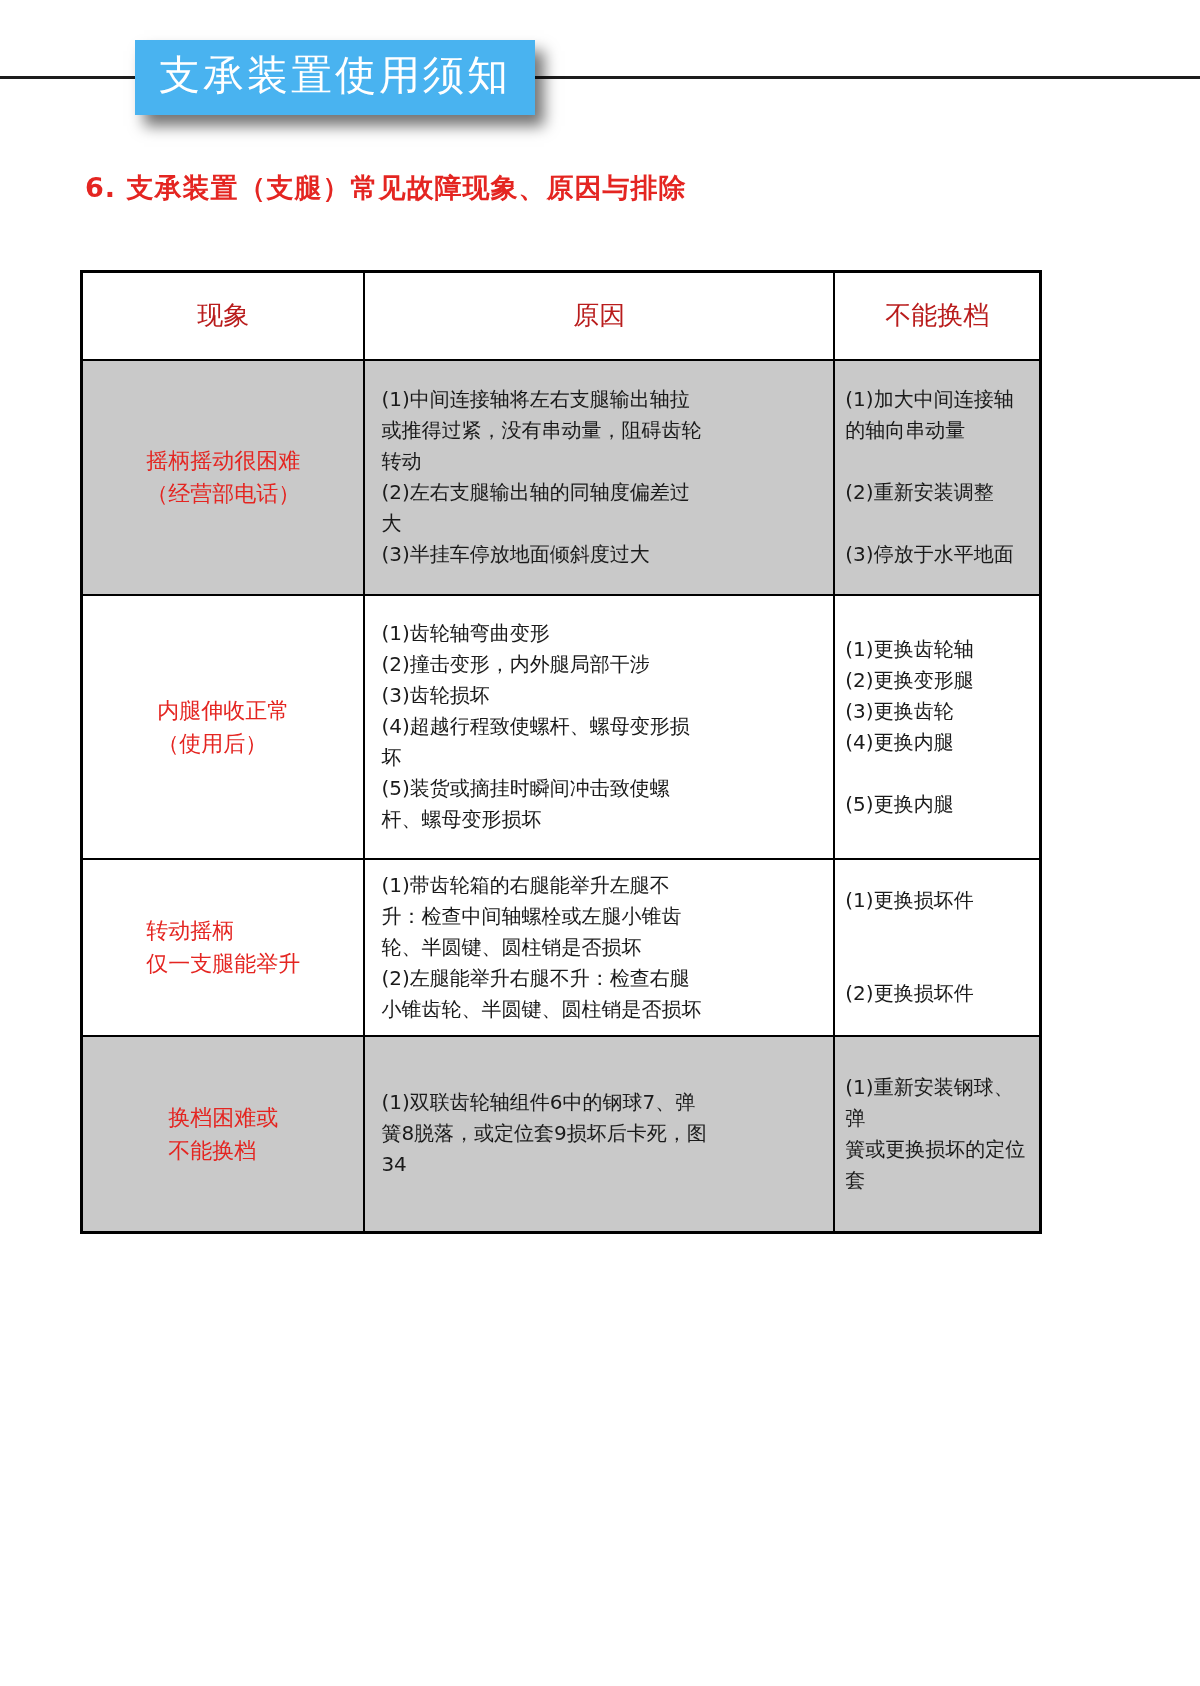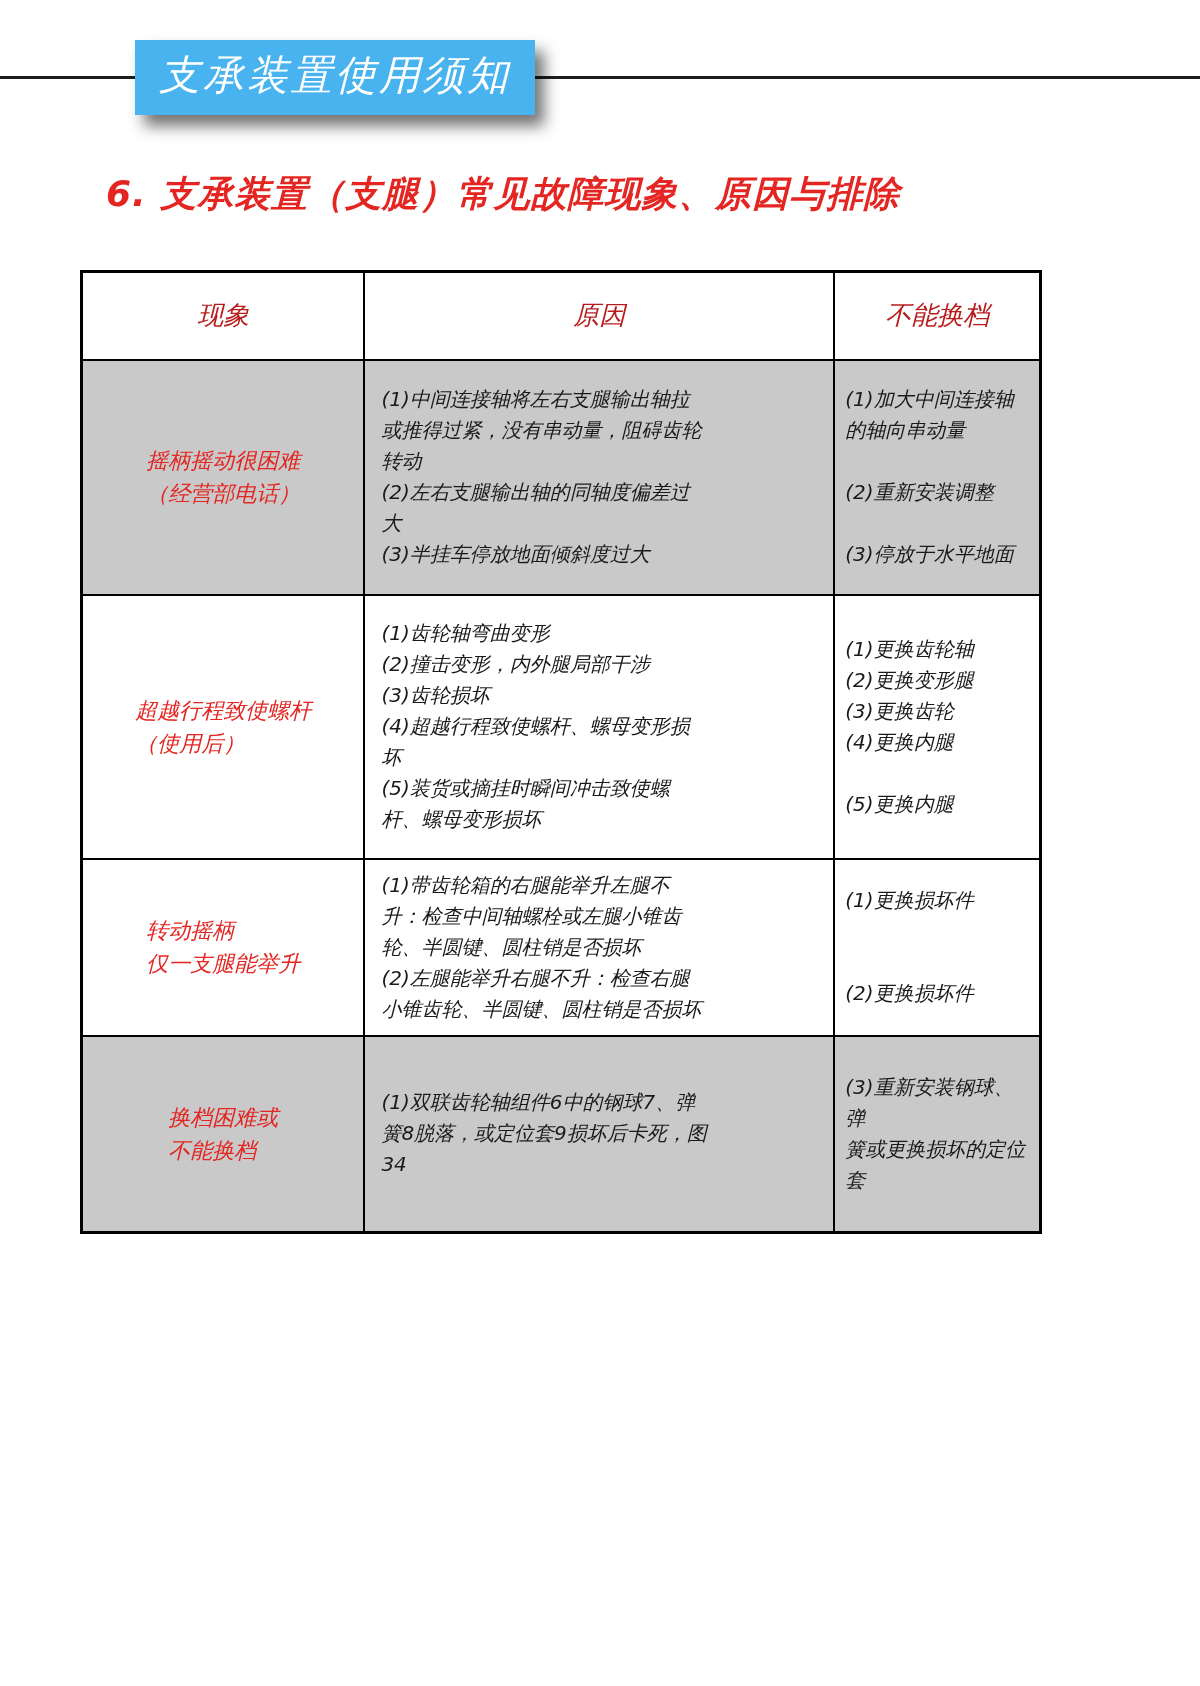--- a/index.html
+++ b/index.html
@@ -2,42 +2,41 @@
 <html style="--badge-blue: #49b3f0; --accent-red: #e42521; --row-gray: #c9c9c9;"><head>
 <meta charset="utf-8">
 <style>
   html,body{margin:0;padding:0;background:#fff;}
   .page{
     position:relative;
     width:1200px;height:1234px;
     background:#ffffff;
     font-family:"DejaVu Sans","Liberation Sans",sans-serif;
     overflow:hidden;
-    font-style:italic;
   }
   
   .top-rule{
     position:absolute;left:0;top:76px;width:100%;height:3px;background:#1d1d1d;
   }
   .title-badge{
     position:absolute;left:135px;top:40px;
     background:var(--badge-blue,#49b3f0);
     color:#ffffff;
     font-size:41px;
     letter-spacing:3px;
     padding:8px 24px 12px 24px;
     box-shadow:9px 11px 14px rgba(0,0,0,0.55);
     white-space:nowrap;
   }
   
   .section-heading{
     position:absolute;left:85px;top:170px;
     color:var(--accent-red,#e42521);
-    font-size:36px;font-weight:bold;
-    letter-spacing:1px;white-space:nowrap;margin-left:21px;
+    font-size:27px;font-weight:bold;
+    letter-spacing:1px;white-space:nowrap;
   }
   
   table.fault{
     position:absolute;left:80px;top:270px;
     width:962px;
     border-collapse:collapse;
     table-layout:fixed;
   }
   table.fault,table.fault th,table.fault td{
     border:2px solid #000;
@@ -138,21 +137,21 @@
 大
 (3)半挂车停放地面倾斜度过大</td>
           <td class="sol">(1)加大中间连接轴
 的轴向串动量
 
 (2)重新安装调整
 
 (3)停放于水平地面</td>
         </tr>
         <tr>
-          <td class="phen"><span class="phen-inner">超越行程致使螺杆
+          <td class="phen"><span class="phen-inner">内腿伸收正常
 （使用后）</span></td>
           <td class="cause">(1)齿轮轴弯曲变形
 (2)撞击变形，内外腿局部干涉
 (3)齿轮损坏
 (4)超越行程致使螺杆、螺母变形损
 坏
 (5)装货或摘挂时瞬间冲击致使螺
 杆、螺母变形损坏</td>
           <td class="sol">(1)更换齿轮轴
 (2)更换变形腿
@@ -173,21 +172,21 @@
 
 
 (2)更换损坏件</td>
         </tr>
         <tr class="shaded">
           <td class="phen"><span class="phen-inner">换档困难或
 不能换档</span></td>
           <td class="cause">(1)双联齿轮轴组件6中的钢球7、弹
 簧8脱落，或定位套9损坏后卡死，图
 34</td>
-          <td class="sol">(3)重新安装钢球、弹
+          <td class="sol">(1)重新安装钢球、弹
 簧或更换损坏的定位
 套</td>
         </tr>
       </tbody>
   </table>
 
   <div class="page-badge">
     <span class="sq"></span>
     <span class="num">7</span>
     <span class="sq"></span>

